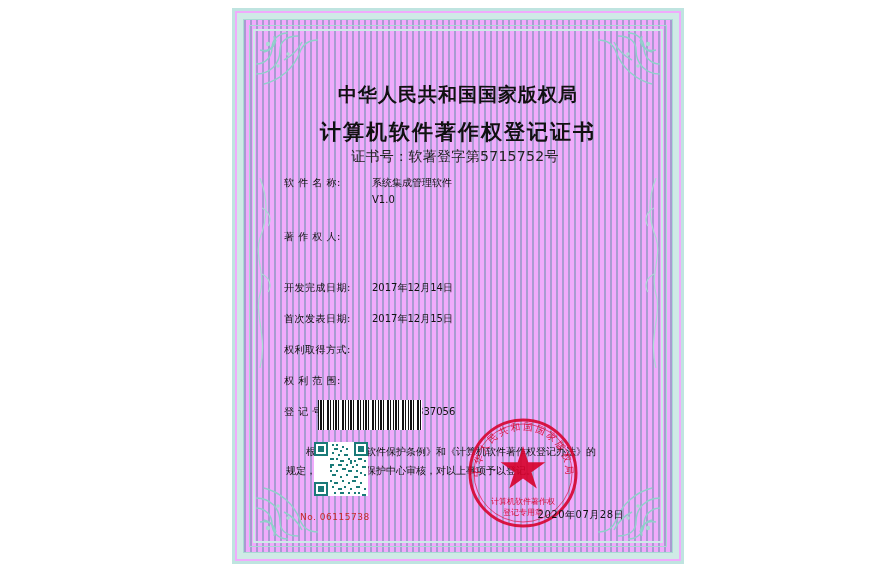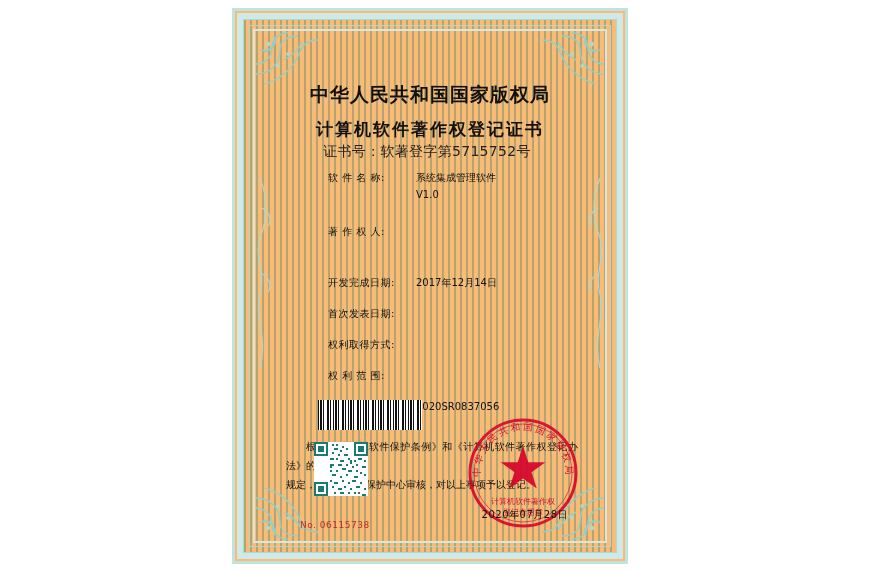--- a/index.html
+++ b/index.html
@@ -12,23 +12,23 @@
     height: 572px;
     font-family: "DejaVu Sans", "Liberation Sans", sans-serif;
     overflow: hidden;
   }
 
   
   #certificate {
     position: absolute;
     left: 232px;
     top: 8px;
-    width: 396px;
+    width: 452px;
     height: 556px;
-    background: #fdba74;
+    background: #f0abfc;
     box-sizing: border-box;
   }
 
   
   .border-outer {
     position: absolute;
     left: 0; top: 0; right: 0; bottom: 0;
     border: 3px solid #bfe4e0;
     box-sizing: border-box;
   }
@@ -94,21 +94,21 @@
     font-family: "DejaVu Serif", "Liberation Serif", serif;
     font-size: 19px;
     font-weight: bold;
     color: #111;
     letter-spacing: 1px;
     margin-top: 40px;
   }
   .title-sub {
     text-align: center;
     font-family: Liberation Serif, serif;
-    font-size: 17px;
+    font-size: 21px;
     font-weight: bold;
     color: #111;
     letter-spacing: 2px;
     margin-top: 10px;
   }
 
   .cert-no {
     text-align: center;
     font-size: 14px;
     color: #222;
@@ -127,21 +127,20 @@
     align-items: flex-start;
     font-size: 10px;
     color: #111;
     line-height: 17px;
   }
   .field-label {
     width: 88px;
     flex: 0 0 88px;
     letter-spacing: 0.5px;
     white-space: nowrap;
-    margin-left: 44px;
   }
   .field-value {
     flex: 1 1 auto;
     white-space: pre-line;
   }
   .gap-s { height: 14px; }
   .gap-m { height: 20px; }
 
   .statement {
     margin-top: 22px;
@@ -183,21 +182,21 @@
     position: absolute;
     left: 234px;
     top: 408px;
     width: 114px;
     height: 114px;
   }
 
   .doc-no {
     position: absolute;
     left: 68px;
-    bottom: 34px;
+    bottom: 42px;
     font-size: 9px;
     color: #c62828;
     letter-spacing: 0.5px;
   }
   .doc-date {
     position: absolute;
     right: 60px;
     bottom: 42px;
     font-size: 10px;
     color: #111;
@@ -328,20 +327,21 @@
 
       <div class="field-row">
         <div class="field-label">开发完成日期:</div>
         <div class="field-value">2017年12月14日</div>
       </div>
 
       <div class="gap-s"></div>
 
       <div class="field-row">
         <div class="field-label">首次发表日期:</div>
+        <div class="field-value">2017年12月15日</div>
       </div>
 
       <div class="gap-s"></div>
 
       <div class="field-row">
         <div class="field-label">权利取得方式:</div>
       </div>
 
       <div class="gap-s"></div>
 

